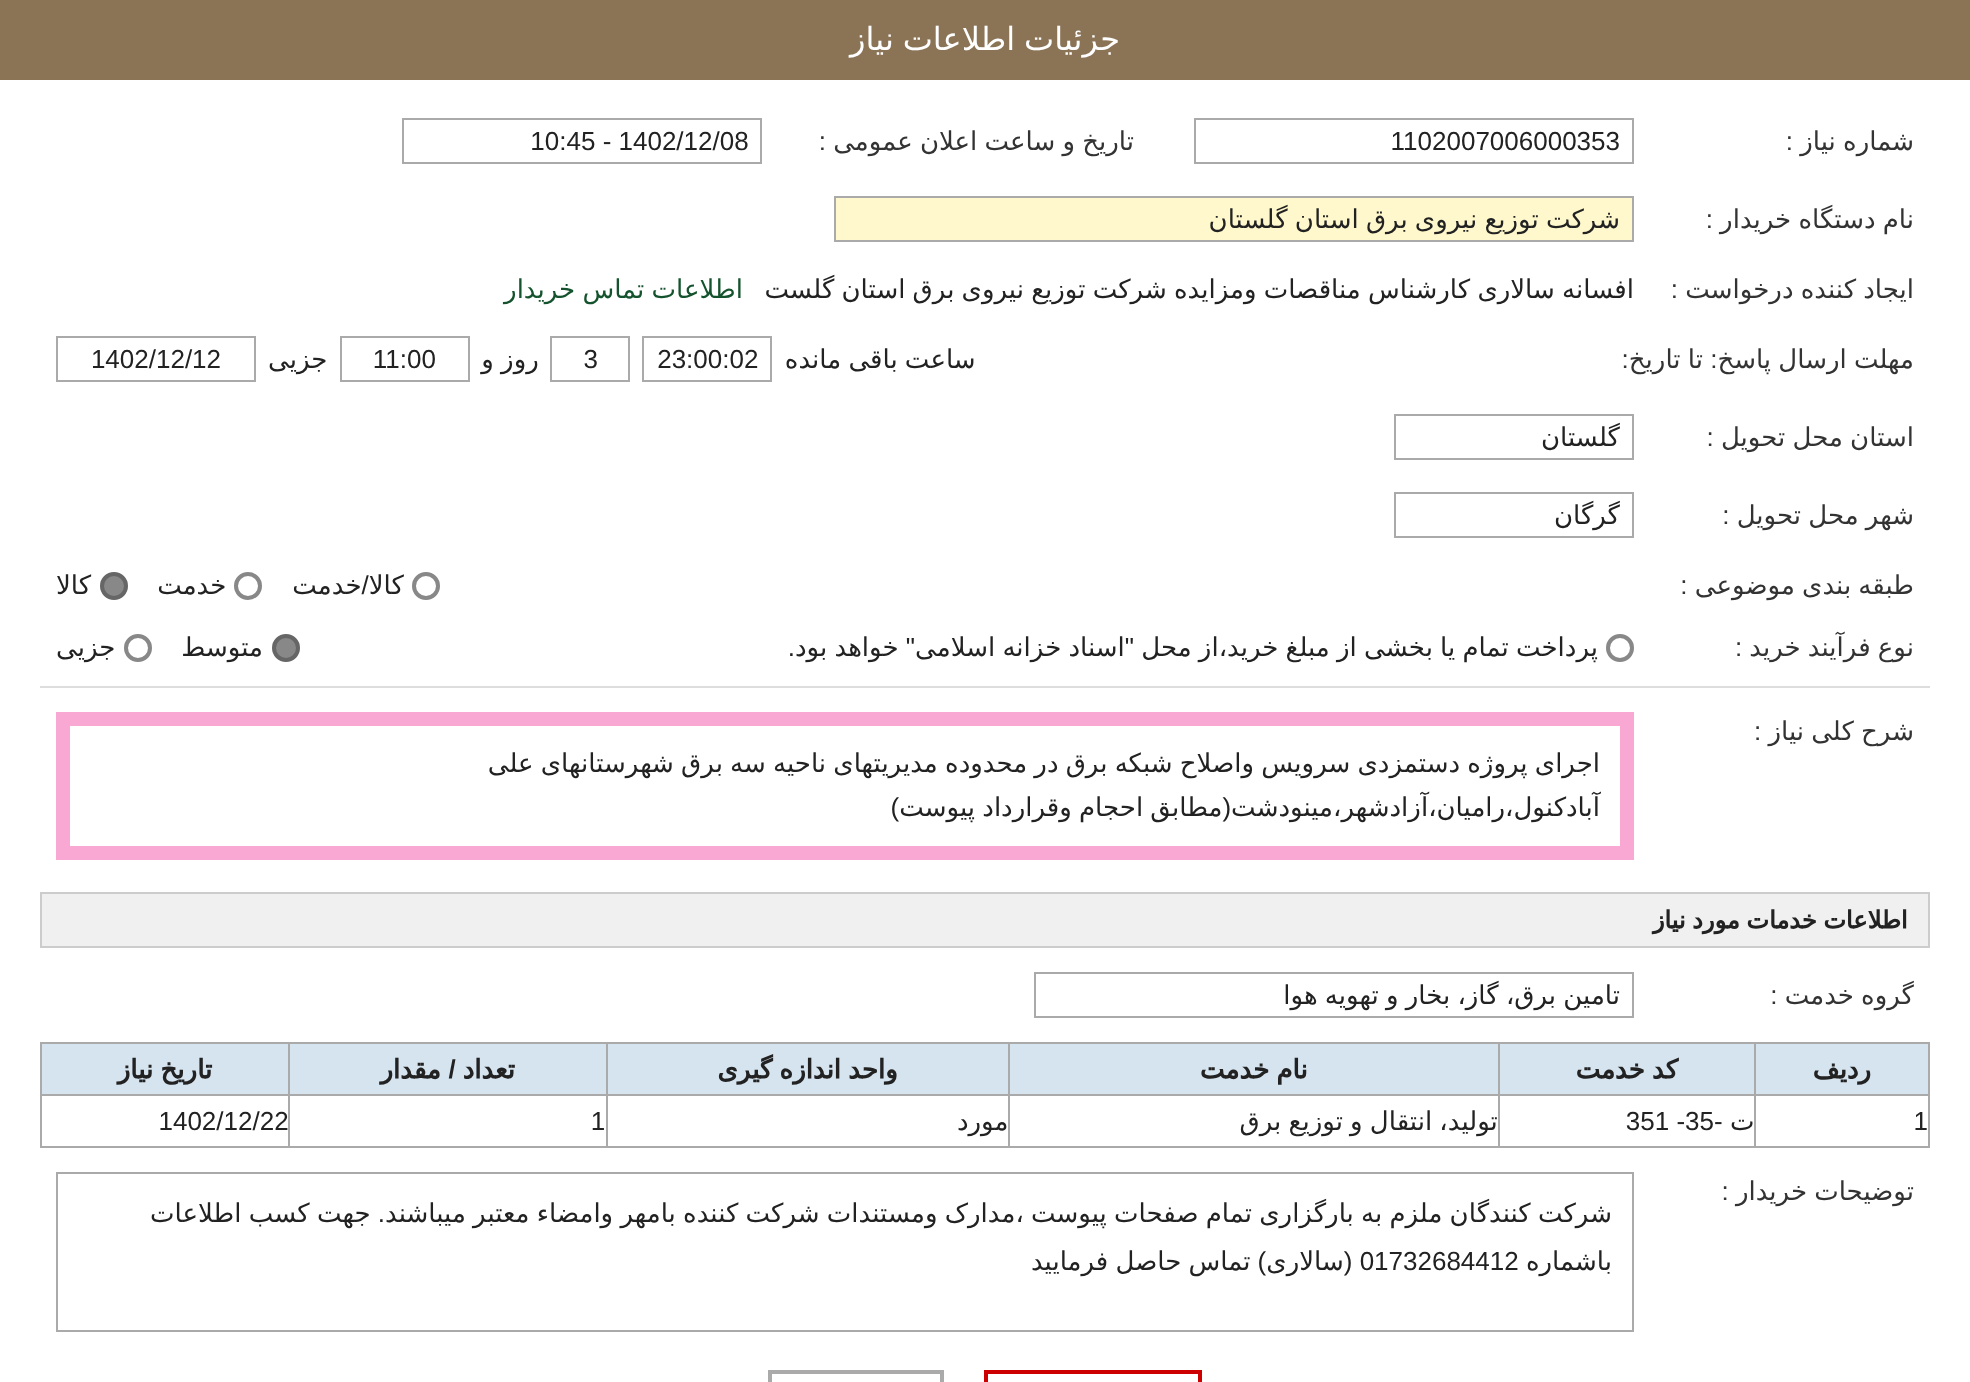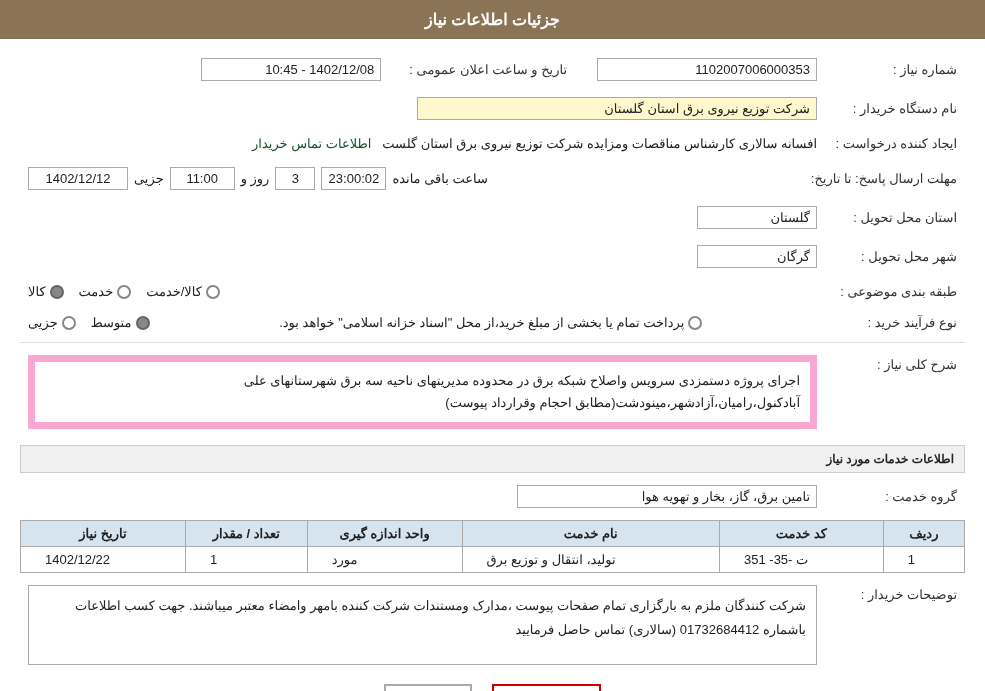--- a/index.html
+++ b/index.html
@@ -15,21 +15,21 @@
       margin: 0 auto;
       background: #fff;
       min-height: 691px;
     }
     .header-bar {
       background: #8B7355;
       color: #fff;
       text-align: center;
       padding: 10px 20px;
       font-size: 16px;
-      font-weight: bold;
+      font-weight: normal;
     }
     .content {
       padding: 15px 20px;
     }
     .section-title {
       background: #f0f0f0;
       border: 1px solid #ccc;
       padding: 6px 10px;
       font-weight: bold;
       margin: 12px 0 8px 0;
@@ -97,21 +97,20 @@
     .radio-row {
       display: flex;
       align-items: center;
       gap: 15px;
       flex-direction: row-reverse;
     }
     .radio-item {
       display: flex;
       align-items: center;
       gap: 4px;
-      justify-content: center;
     }
     .radio-circle {
       width: 14px;
       height: 14px;
       border-radius: 50%;
       border: 2px solid #888;
       background: #fff;
       display: inline-block;
       flex-shrink: 0;
     }
@@ -142,22 +141,22 @@
     }
     .data-grid th {
       background: #d6e4f0;
       border: 1px solid #aaa;
       padding: 5px 8px;
       text-align: center;
       font-weight: bold;
     }
     .data-grid td {
       border: 1px solid #aaa;
-      padding: 5px 24px;
-      text-align: left;
+      padding: 5px 0;
+      text-align: right;
     }
     .data-grid tr:nth-child(even) td {
       background: #f9f9f9;
     }
     .notes-box {
       border: 1px solid #aaa;
       padding: 8px 10px;
       background: #fff;
       min-height: 80px;
       text-align: right;

